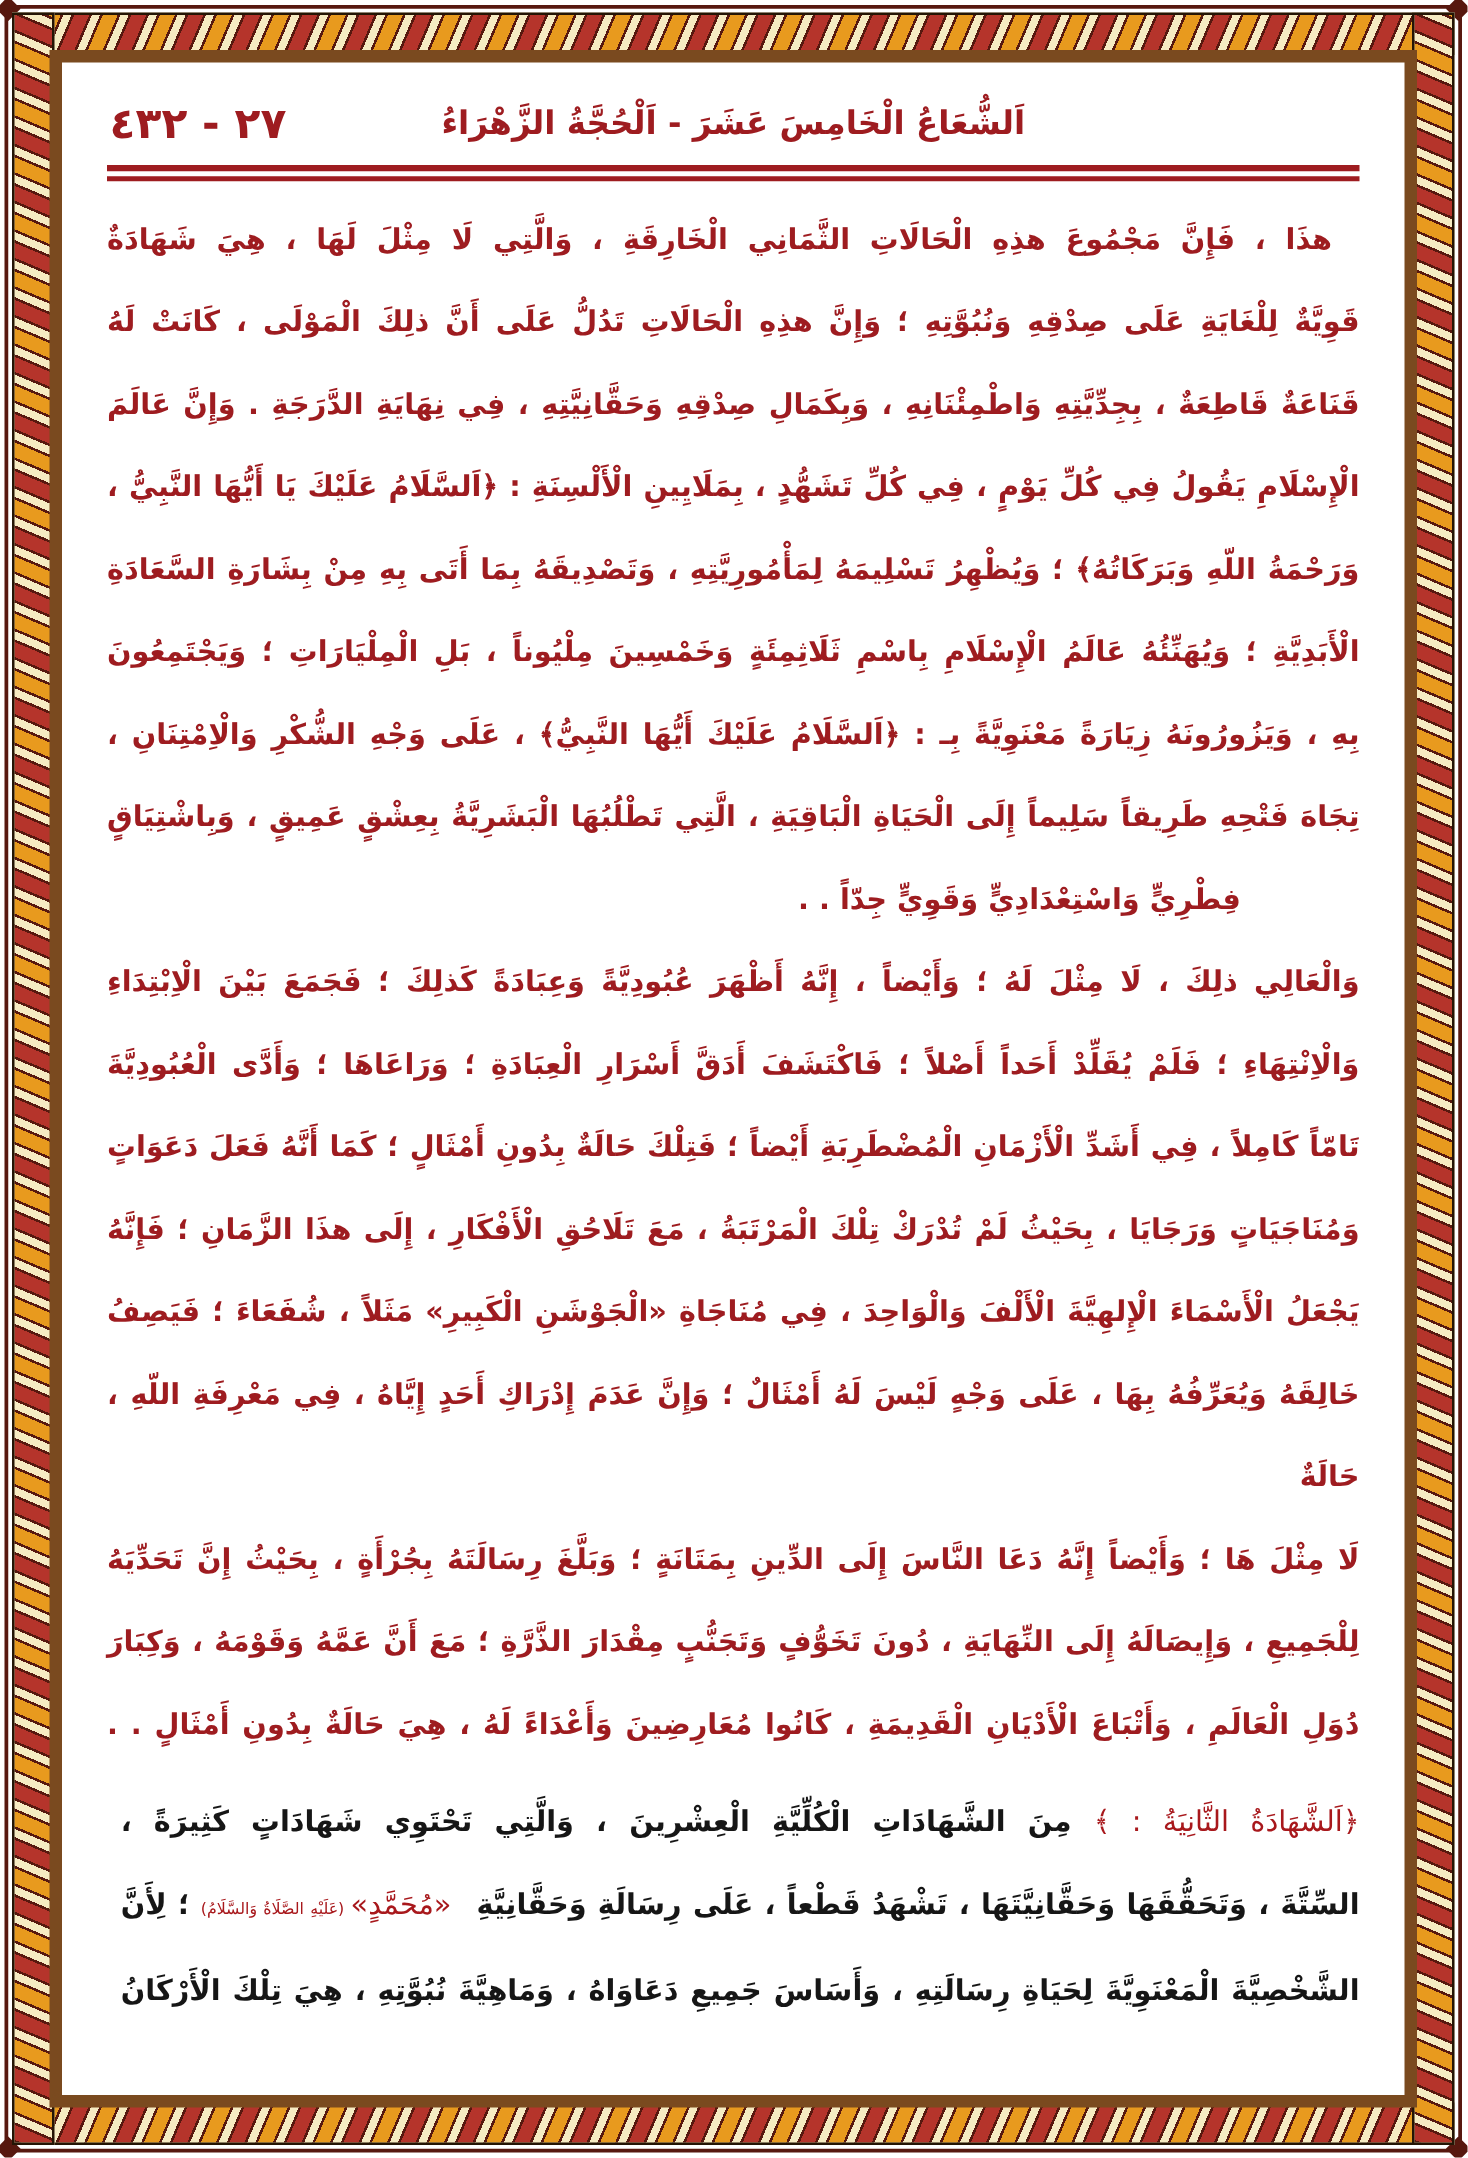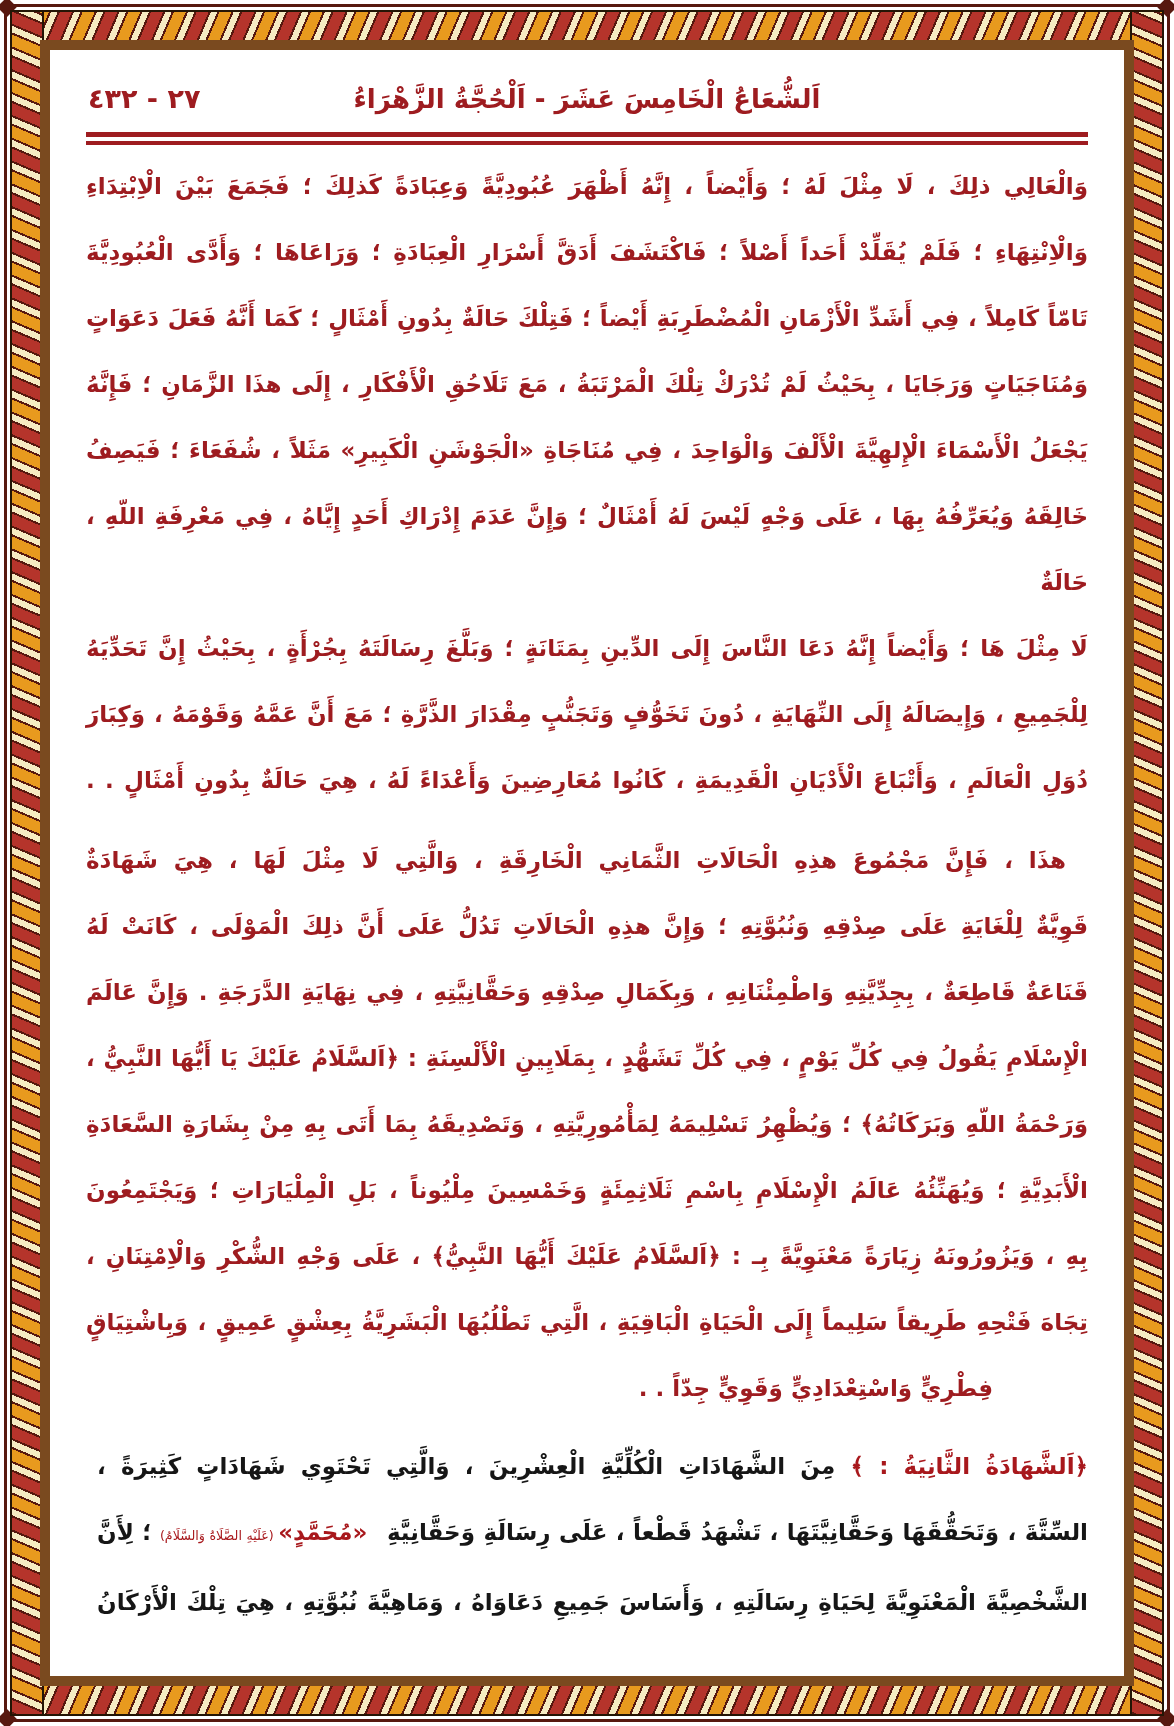--- a/index.html
+++ b/index.html
@@ -63,42 +63,42 @@
     line-height: 46px;
   }
   .page-title {
     text-align: center;
     font-size: 26px; font-weight: bold;
     color: var(--body-red, #9E1C20);
   }
   .page-num {
     position: absolute; left: 2px; top: 0;
     direction: ltr; unicode-bidi: bidi-override;
-    font-size: 27px; font-weight: bold;
+    font-size: 34px; font-weight: bold;
     color: var(--body-red, #9E1C20);
   }
   .double-rule {
     margin-top: 10px;
     border-top: 5px solid var(--rule-red, #9E1C20);
     border-bottom: 4px solid var(--rule-red, #9E1C20);
     height: 4px;
   }
   .body-text { margin-top: 8px; }
   .para { }
   .line {
     direction: rtl;
     text-align: justify;
     text-align-last: justify;
     line-height: 66px;
     font-size: 23px;
     white-space: normal;
   }
   .line.right { text-align: right; text-align-last: right; }
   .seg-red   { color: var(--body-red, #9E1C20); font-weight: 700; }
-  .seg-quote { color: var(--quote-red, #A8181C); font-weight: 700; margin-top: 36px; }
+  .seg-quote { color: var(--quote-red, #A8181C); font-weight: 400; margin-top: 36px; }
   .seg-black { color: var(--text-black, #161616); font-weight: 700; margin-left: 11px; }
   .seg-seal  { color: var(--quote-red, #A8181C); font-weight: 400; font-size: 0.55em; }
 </style>
 </head>
 <body>
 
 <div class="corner tl"></div>
 <div class="corner tr"></div>
 <div class="corner bl"></div>
 <div class="corner br"></div>
@@ -109,41 +109,41 @@
 <div class="band band-right"></div>
 <div class="inner-brown"></div>
 
 <div class="content">
   <div class="page-header">
     <div class="page-title">اَلشُّعَاعُ الْخَامِسَ عَشَرَ - اَلْحُجَّةُ الزَّهْرَاءُ</div>
     <div class="page-num">٤٣٢ - ٢٧</div>
   </div>
   <div class="double-rule"></div>
   <div class="body-text">
+      <div class="para" style="margin-top: 14px;">
+        <div class="line" style="padding-right: 22px;"><span class="seg-red">هذَا ، فَإِنَّ مَجْمُوعَ هذِهِ الْحَالَاتِ الثَّمَانِي الْخَارِقَةِ ، وَالَّتِي لَا مِثْلَ لَهَا ، هِيَ شَهَادَةٌ</span></div>
+        <div class="line"><span class="seg-red">قَوِيَّةٌ لِلْغَايَةِ عَلَى صِدْقِهِ وَنُبُوَّتِهِ ؛ وَإِنَّ هذِهِ الْحَالَاتِ تَدُلُّ عَلَى أَنَّ ذلِكَ الْمَوْلَى ، كَانَتْ لَهُ</span></div>
+        <div class="line"><span class="seg-red">قَنَاعَةٌ قَاطِعَةٌ ، بِجِدِّيَّتِهِ وَاطْمِئْنَانِهِ ، وَبِكَمَالِ صِدْقِهِ وَحَقَّانِيَّتِهِ ، فِي نِهَايَةِ الدَّرَجَةِ . وَإِنَّ عَالَمَ</span></div>
+        <div class="line"><span class="seg-red">الْإِسْلَامِ يَقُولُ فِي كُلِّ يَوْمٍ ، فِي كُلِّ تَشَهُّدٍ ، بِمَلَايِينِ الْأَلْسِنَةِ : ﴿اَلسَّلَامُ عَلَيْكَ يَا أَيُّهَا النَّبِيُّ ،</span></div>
+        <div class="line"><span class="seg-red">وَرَحْمَةُ اللّهِ وَبَرَكَاتُهُ﴾ ؛ وَيُظْهِرُ تَسْلِيمَهُ لِمَأْمُورِيَّتِهِ ، وَتَصْدِيقَهُ بِمَا أَتَى بِهِ مِنْ بِشَارَةِ السَّعَادَةِ</span></div>
+        <div class="line"><span class="seg-red">الْأَبَدِيَّةِ ؛ وَيُهَنِّئُهُ عَالَمُ الْإِسْلَامِ بِاسْمِ ثَلَاثِمِئَةٍ وَخَمْسِينَ مِلْيُوناً ، بَلِ الْمِلْيَارَاتِ ؛ وَيَجْتَمِعُونَ</span></div>
+        <div class="line"><span class="seg-red">بِهِ ، وَيَزُورُونَهُ زِيَارَةً مَعْنَوِيَّةً بِـ : ﴿اَلسَّلَامُ عَلَيْكَ أَيُّهَا النَّبِيُّ﴾ ، عَلَى وَجْهِ الشُّكْرِ وَالْاِمْتِنَانِ ،</span></div>
+        <div class="line"><span class="seg-red">تِجَاهَ فَتْحِهِ طَرِيقاً سَلِيماً إِلَى الْحَيَاةِ الْبَاقِيَةِ ، الَّتِي تَطْلُبُهَا الْبَشَرِيَّةُ بِعِشْقٍ عَمِيقٍ ، وَبِاشْتِيَاقٍ</span></div>
+        <div class="line right" style="padding-right: 95px;"><span class="seg-red">فِطْرِيٍّ وَاسْتِعْدَادِيٍّ وَقَوِيٍّ جِدّاً . .</span></div>
+      </div>
       <div class="para">
         <div class="line"><span class="seg-red">وَالْعَالِي ذلِكَ ، لَا مِثْلَ لَهُ ؛ وَأَيْضاً ، إِنَّهُ أَظْهَرَ عُبُودِيَّةً وَعِبَادَةً كَذلِكَ ؛ فَجَمَعَ بَيْنَ الْاِبْتِدَاءِ</span></div>
         <div class="line"><span class="seg-red">وَالْاِنْتِهَاءِ ؛ فَلَمْ يُقَلِّدْ أَحَداً أَصْلاً ؛ فَاكْتَشَفَ أَدَقَّ أَسْرَارِ الْعِبَادَةِ ؛ وَرَاعَاهَا ؛ وَأَدَّى الْعُبُودِيَّةَ</span></div>
         <div class="line"><span class="seg-red">تَامّاً كَامِلاً ، فِي أَشَدِّ الْأَزْمَانِ الْمُضْطَرِبَةِ أَيْضاً ؛ فَتِلْكَ حَالَةٌ بِدُونِ أَمْثَالٍ ؛ كَمَا أَنَّهُ فَعَلَ دَعَوَاتٍ</span></div>
         <div class="line"><span class="seg-red">وَمُنَاجَيَاتٍ وَرَجَايَا ، بِحَيْثُ لَمْ تُدْرَكْ تِلْكَ الْمَرْتَبَةُ ، مَعَ تَلَاحُقِ الْأَفْكَارِ ، إِلَى هذَا الزَّمَانِ ؛ فَإِنَّهُ</span></div>
         <div class="line"><span class="seg-red">يَجْعَلُ الْأَسْمَاءَ الْإِلهِيَّةَ الْأَلْفَ وَالْوَاحِدَ ، فِي مُنَاجَاةِ «الْجَوْشَنِ الْكَبِيرِ» مَثَلاً ، شُفَعَاءَ ؛ فَيَصِفُ</span></div>
         <div class="line"><span class="seg-red">خَالِقَهُ وَيُعَرِّفُهُ بِهَا ، عَلَى وَجْهٍ لَيْسَ لَهُ أَمْثَالٌ ؛ وَإِنَّ عَدَمَ إِدْرَاكِ أَحَدٍ إِيَّاهُ ، فِي مَعْرِفَةِ اللّهِ ، حَالَةٌ</span></div>
         <div class="line"><span class="seg-red">لَا مِثْلَ هَا ؛ وَأَيْضاً إِنَّهُ دَعَا النَّاسَ إِلَى الدِّينِ بِمَتَانَةٍ ؛ وَبَلَّغَ رِسَالَتَهُ بِجُرْأَةٍ ، بِحَيْثُ إِنَّ تَحَدِّيَهُ</span></div>
         <div class="line"><span class="seg-red">لِلْجَمِيعِ ، وَإِيصَالَهُ إِلَى النِّهَايَةِ ، دُونَ تَخَوُّفٍ وَتَجَنُّبٍ مِقْدَارَ الذَّرَّةِ ؛ مَعَ أَنَّ عَمَّهُ وَقَوْمَهُ ، وَكِبَارَ</span></div>
         <div class="line"><span class="seg-red">دُوَلِ الْعَالَمِ ، وَأَتْبَاعَ الْأَدْيَانِ الْقَدِيمَةِ ، كَانُوا مُعَارِضِينَ وَأَعْدَاءً لَهُ ، هِيَ حَالَةٌ بِدُونِ أَمْثَالٍ . .</span></div>
       </div>
-      <div class="para" style="margin-top: 14px;">
-        <div class="line" style="padding-right: 22px;"><span class="seg-red">هذَا ، فَإِنَّ مَجْمُوعَ هذِهِ الْحَالَاتِ الثَّمَانِي الْخَارِقَةِ ، وَالَّتِي لَا مِثْلَ لَهَا ، هِيَ شَهَادَةٌ</span></div>
-        <div class="line"><span class="seg-red">قَوِيَّةٌ لِلْغَايَةِ عَلَى صِدْقِهِ وَنُبُوَّتِهِ ؛ وَإِنَّ هذِهِ الْحَالَاتِ تَدُلُّ عَلَى أَنَّ ذلِكَ الْمَوْلَى ، كَانَتْ لَهُ</span></div>
-        <div class="line"><span class="seg-red">قَنَاعَةٌ قَاطِعَةٌ ، بِجِدِّيَّتِهِ وَاطْمِئْنَانِهِ ، وَبِكَمَالِ صِدْقِهِ وَحَقَّانِيَّتِهِ ، فِي نِهَايَةِ الدَّرَجَةِ . وَإِنَّ عَالَمَ</span></div>
-        <div class="line"><span class="seg-red">الْإِسْلَامِ يَقُولُ فِي كُلِّ يَوْمٍ ، فِي كُلِّ تَشَهُّدٍ ، بِمَلَايِينِ الْأَلْسِنَةِ : ﴿اَلسَّلَامُ عَلَيْكَ يَا أَيُّهَا النَّبِيُّ ،</span></div>
-        <div class="line"><span class="seg-red">وَرَحْمَةُ اللّهِ وَبَرَكَاتُهُ﴾ ؛ وَيُظْهِرُ تَسْلِيمَهُ لِمَأْمُورِيَّتِهِ ، وَتَصْدِيقَهُ بِمَا أَتَى بِهِ مِنْ بِشَارَةِ السَّعَادَةِ</span></div>
-        <div class="line"><span class="seg-red">الْأَبَدِيَّةِ ؛ وَيُهَنِّئُهُ عَالَمُ الْإِسْلَامِ بِاسْمِ ثَلَاثِمِئَةٍ وَخَمْسِينَ مِلْيُوناً ، بَلِ الْمِلْيَارَاتِ ؛ وَيَجْتَمِعُونَ</span></div>
-        <div class="line"><span class="seg-red">بِهِ ، وَيَزُورُونَهُ زِيَارَةً مَعْنَوِيَّةً بِـ : ﴿اَلسَّلَامُ عَلَيْكَ أَيُّهَا النَّبِيُّ﴾ ، عَلَى وَجْهِ الشُّكْرِ وَالْاِمْتِنَانِ ،</span></div>
-        <div class="line"><span class="seg-red">تِجَاهَ فَتْحِهِ طَرِيقاً سَلِيماً إِلَى الْحَيَاةِ الْبَاقِيَةِ ، الَّتِي تَطْلُبُهَا الْبَشَرِيَّةُ بِعِشْقٍ عَمِيقٍ ، وَبِاشْتِيَاقٍ</span></div>
-        <div class="line right" style="padding-right: 95px;"><span class="seg-red">فِطْرِيٍّ وَاسْتِعْدَادِيٍّ وَقَوِيٍّ جِدّاً . .</span></div>
-      </div>
       <div class="para" style="margin-top: 12px;">
         <div class="line"><span class="seg-quote">﴿اَلشَّهَادَةُ الثَّانِيَةُ : ﴾</span><span class="seg-black"> مِنَ الشَّهَادَاتِ الْكُلِّيَّةِ الْعِشْرِينَ ، وَالَّتِي تَحْتَوِي شَهَادَاتٍ كَثِيرَةً ،</span></div>
         <div class="line"><span class="seg-black">السِّتَّةَ ، وَتَحَقُّقَهَا وَحَقَّانِيَّتَهَا ، تَشْهَدُ قَطْعاً ، عَلَى رِسَالَةِ وَحَقَّانِيَّةِ </span><span class="seg-quote">«مُحَمَّدٍ»</span><span class="seg-seal"> (عَلَيْهِ الصَّلَاةُ وَالسَّلَامُ)</span><span class="seg-black"> ؛ لِأَنَّ</span></div>
         <div class="line"><span class="seg-black">الشَّخْصِيَّةَ الْمَعْنَوِيَّةَ لِحَيَاةِ رِسَالَتِهِ ، وَأَسَاسَ جَمِيعِ دَعَاوَاهُ ، وَمَاهِيَّةَ نُبُوَّتِهِ ، هِيَ تِلْكَ الْأَرْكَانُ</span></div>
       </div>
     </div>
 </div>
 
 </body></html>

